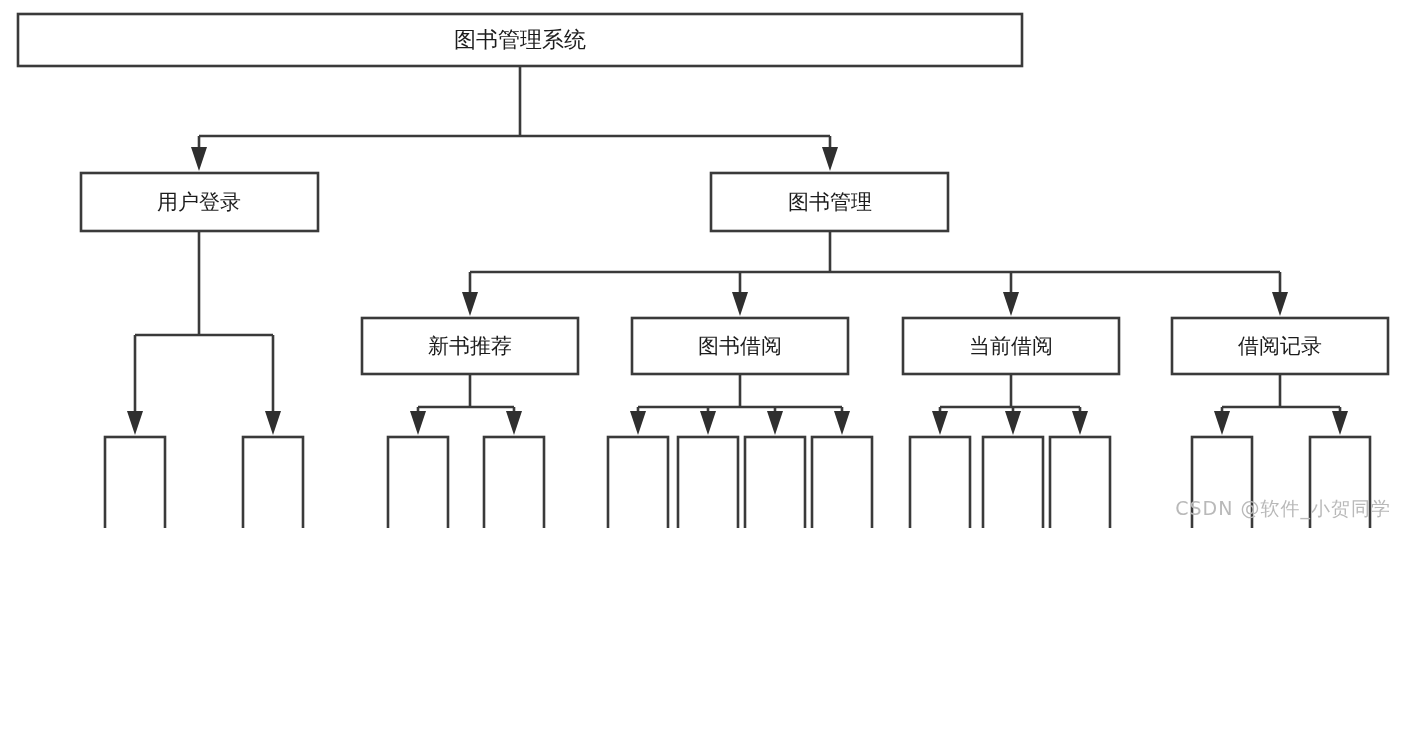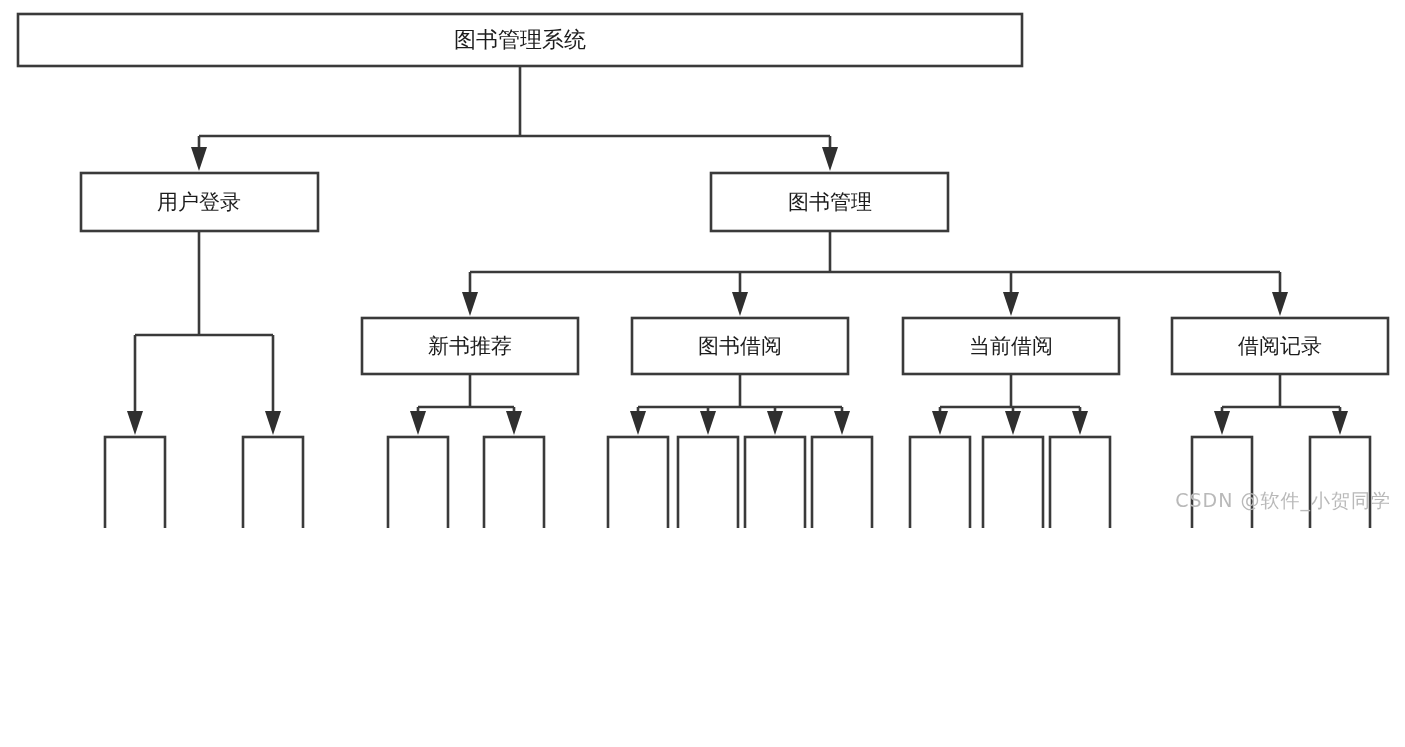--- a/index.html
+++ b/index.html
@@ -74,21 +74,21 @@
     align-items: center;
     justify-content: center;
     text-align: center;
     white-space: nowrap;
     pointer-events: none;
     user-select: none;
   }
   .watermark {
     position: absolute;
     right: 14px;
-    bottom: 14px;
+    bottom: 6px;
     font-family: "DejaVu Sans", "Liberation Sans", sans-serif;
     font-size: 19px;
     color: #b9b9b9;
     letter-spacing: 1px;
     white-space: nowrap;
     user-select: none;
   }
 </style>
 </head>
 <body>

